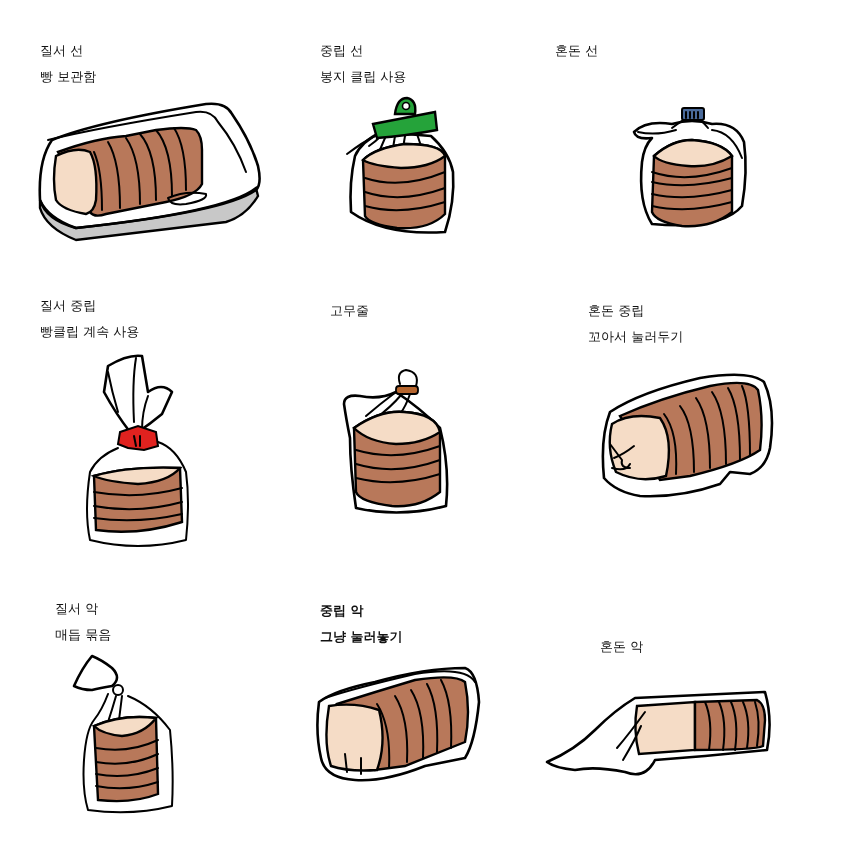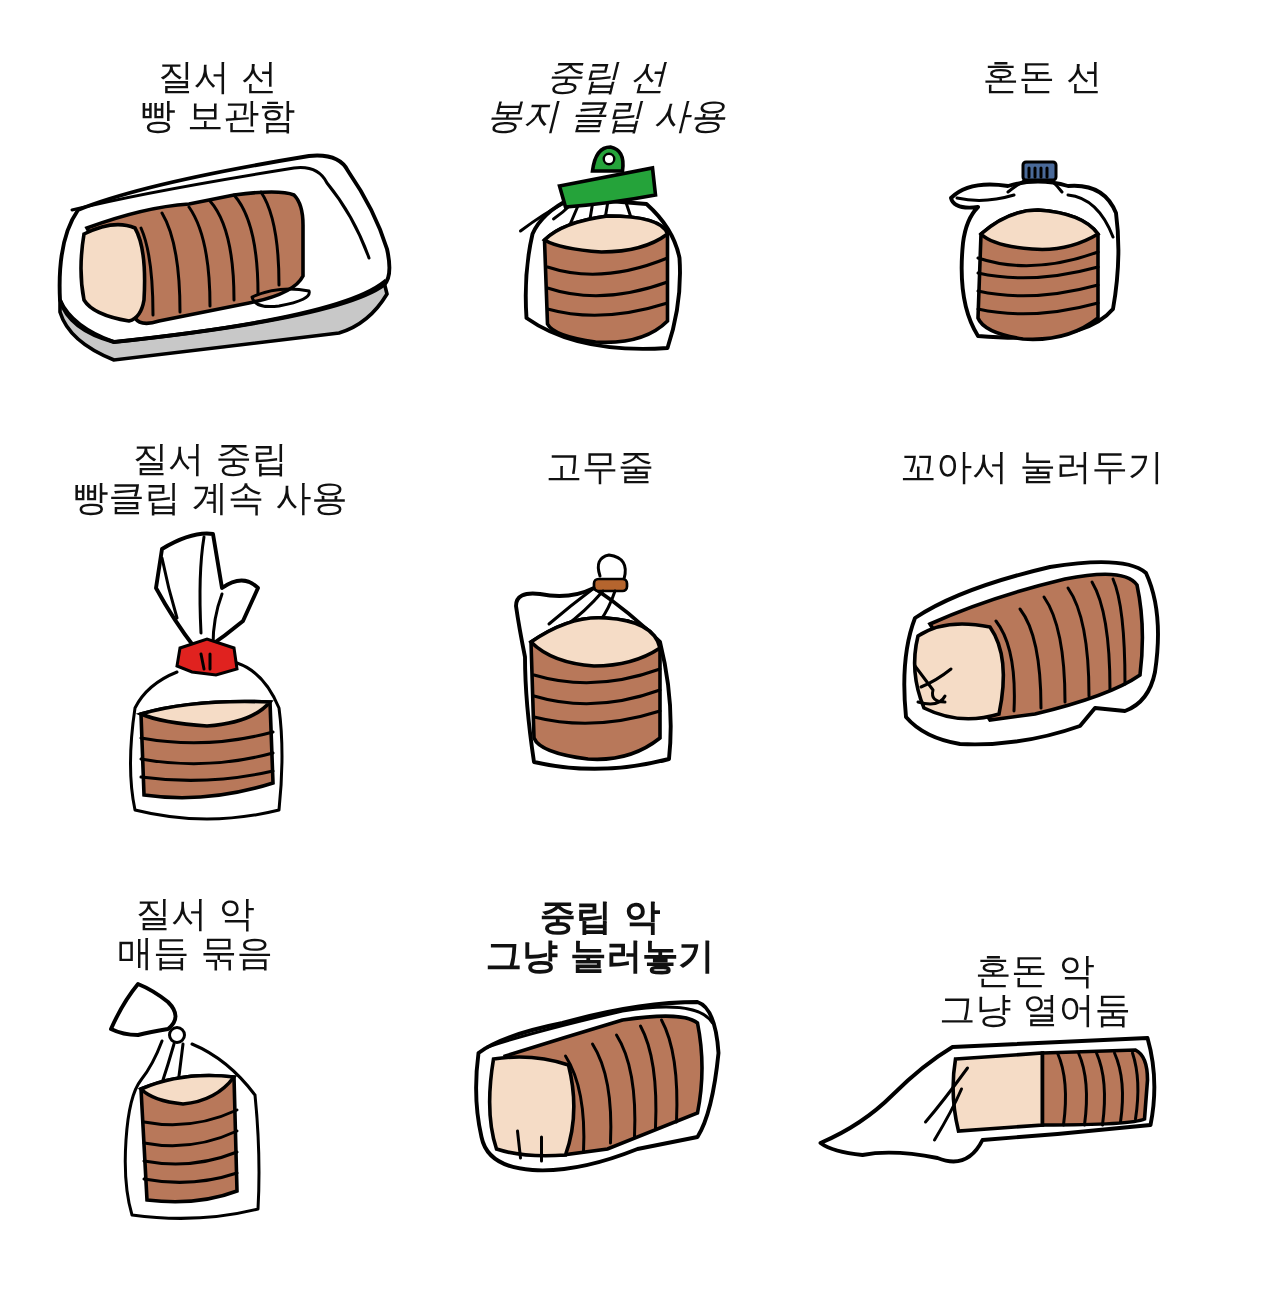--- a/index.html
+++ b/index.html
@@ -1,19 +1,19 @@
 <!DOCTYPE html>
 <html><head>
   <meta charset="utf-8">
   <style>
     html, body { margin: 0; padding: 0; background: #ffffff; }
     body { width: 847px; height: 864px; position: relative; overflow: hidden;
            font-family: "DejaVu Sans", "Liberation Sans", sans-serif; color: #111; }
     .cell { position: absolute; }
-    .label { position: absolute; text-align: center; font-size: 24px; line-height: 26px; white-space: nowrap; }
+    .label { position: absolute; font-size: 13px; line-height: 26px; white-space: nowrap; }
     .label span { display: block; }
     .art { position: absolute; }
     svg { display: block; overflow: visible; }
     .ol { fill: none; stroke: #000; stroke-width: 2.6; stroke-linecap: round; stroke-linejoin: round; }
     .thin { fill: none; stroke: #000; stroke-width: 2; stroke-linecap: round; stroke-linejoin: round; }
   </style>
 </head>
 <body>
 
 <div class="cell">
@@ -33,21 +33,21 @@
       <path class="thin" d="M90 38 Q104 58 104 104"></path>
       <path class="thin" d="M104 34 Q120 52 120 100"></path>
       <path class="thin" d="M120 30 Q136 48 136 96"></path>
       <path class="thin" d="M138 28 Q150 46 150 90"></path>
       <path class="thin" d="M132 98 Q150 90 170 94 Q172 100 150 104 Q134 106 132 98 Z" fill="#fff"></path>
     </svg>
   </div>
 </div>
 
 <div class="cell">
-  <div class="label" style="left:304px; top:38px; width:200px;font-style:italic;">
+  <div class="label" style="left:320px; top:38px; width:200px;">
     <span>중립 선</span>
     <span>봉지 클립 사용</span>
   </div>
   <div class="art" style="left:345px; top:92px;">
     <svg width="120" height="150" viewBox="0 0 120 150">
       <path class="ol" d="M10 64 Q4 90 6 120 Q40 144 100 140 Q110 110 108 80 Q104 60 86 44 L36 40 Q16 50 10 64 Z" fill="#fff"></path>
       <path class="thin" d="M2 62 Q18 50 30 44"></path>
       <path class="thin" d="M24 54 Q30 50 36 44 M34 60 L40 46 M48 56 L50 44 M58 56 L60 44 M76 54 L72 42"></path>
       <path d="M18 68 Q30 56 60 52 Q96 52 100 64 L100 122 Q84 138 52 136 Q24 132 20 124 Z" fill="#b8785a" stroke="#000" stroke-width="2.4"></path>
       <path d="M18 68 Q30 56 60 52 Q96 52 100 64 Q84 76 56 76 Q28 74 18 68 Z" fill="#f5dcc6" stroke="#000" stroke-width="2.4"></path>
@@ -117,20 +117,21 @@
       <path d="M14 60 Q40 42 64 44 Q96 46 100 64 Q82 76 56 76 Q28 74 14 60 Z" fill="#f5dcc6" stroke="#000" stroke-width="2.4"></path>
       <path class="thin" d="M16 82 Q56 94 100 78"></path>
       <path class="thin" d="M16 96 Q56 108 100 92"></path>
       <path class="thin" d="M16 110 Q56 120 100 106"></path>
     </svg>
   </div>
 </div>
 
 <div class="cell">
   <div class="label" style="left:588px; top:298px; width:200px;">
+    <span>혼돈 중립</span>
     <span>꼬아서 눌러두기</span>
   </div>
   <div class="art" style="left:600px; top:368px;">
     <svg width="180" height="140" viewBox="0 0 180 140">
       <path class="ol" d="M4 110 Q0 70 10 44 Q40 24 100 10 Q150 2 164 14 Q176 40 170 80 Q166 100 150 106 L130 104 L120 116 Q80 130 40 128 Q16 124 4 110 Z" fill="#fff"></path>
       <path d="M20 48 Q60 30 110 18 Q150 10 158 22 Q164 50 160 82 Q140 96 90 108 L60 112 Z" fill="#b8785a" stroke="#000" stroke-width="2.4"></path>
       <path d="M12 56 Q30 44 60 50 Q74 70 66 108 Q40 116 16 104 Q6 80 12 56 Z" fill="#f5dcc6" stroke="#000" stroke-width="2.4"></path>
       <path class="thin" d="M64 46 Q78 64 76 106"></path>
       <path class="thin" d="M80 38 Q94 56 94 104"></path>
       <path class="thin" d="M96 30 Q110 50 110 100"></path>
@@ -180,21 +181,20 @@
       <path class="thin" d="M112 22 Q124 44 122 90"></path>
       <path class="thin" d="M126 18 Q138 40 136 86"></path>
       <path class="thin" d="M30 92 L32 110 M46 96 L46 112"></path>
     </svg>
   </div>
 </div>
 
 <div class="cell">
   <div class="label" style="left:600px; top:598px; width:180px;margin-top:36px;">
     <span>혼돈 악</span>
-    <span>그냥 열어둠</span>
   </div>
   <div class="art" style="left:545px; top:690px;">
     <svg width="230" height="100" viewBox="0 0 230 100">
       <path class="ol" d="M2 72 Q30 60 50 40 Q70 20 90 8 L220 2 Q228 30 222 60 L160 66 L110 70 Q100 90 80 82 Q50 76 30 80 Q10 78 2 72 Z" fill="#fff"></path>
       <path d="M92 16 L150 12 L150 60 L94 64 Q88 40 92 16 Z" fill="#f5dcc6" stroke="#000" stroke-width="2.4"></path>
       <path d="M150 12 L212 10 Q220 14 220 30 L218 56 Q210 60 150 60 Z" fill="#b8785a" stroke="#000" stroke-width="2.4"></path>
       <path class="thin" d="M160 12 Q168 30 164 60"></path>
       <path class="thin" d="M174 12 Q182 30 178 60"></path>
       <path class="thin" d="M186 12 Q194 30 190 60"></path>
       <path class="thin" d="M198 12 Q206 30 202 58"></path>

